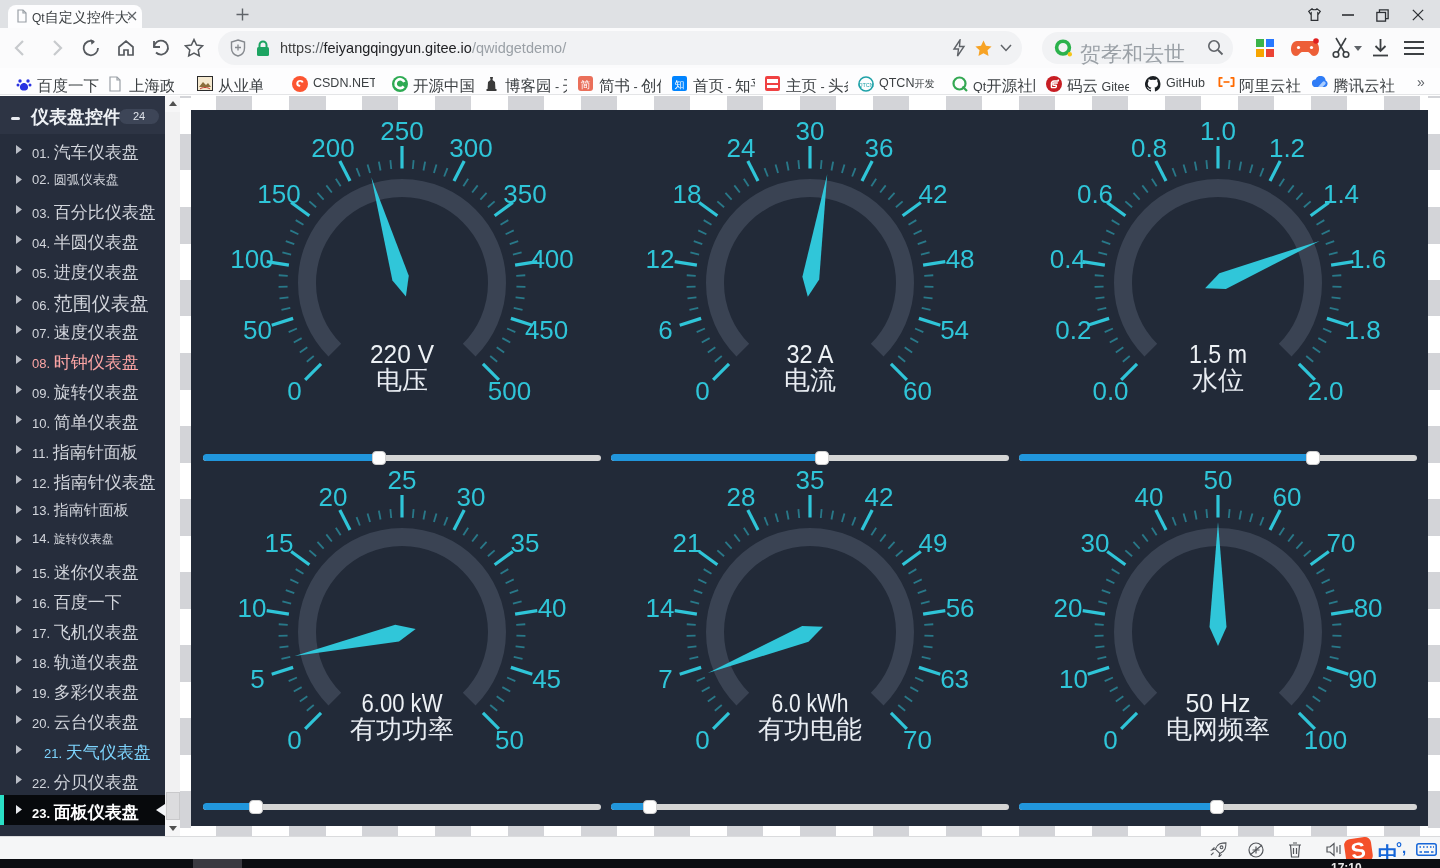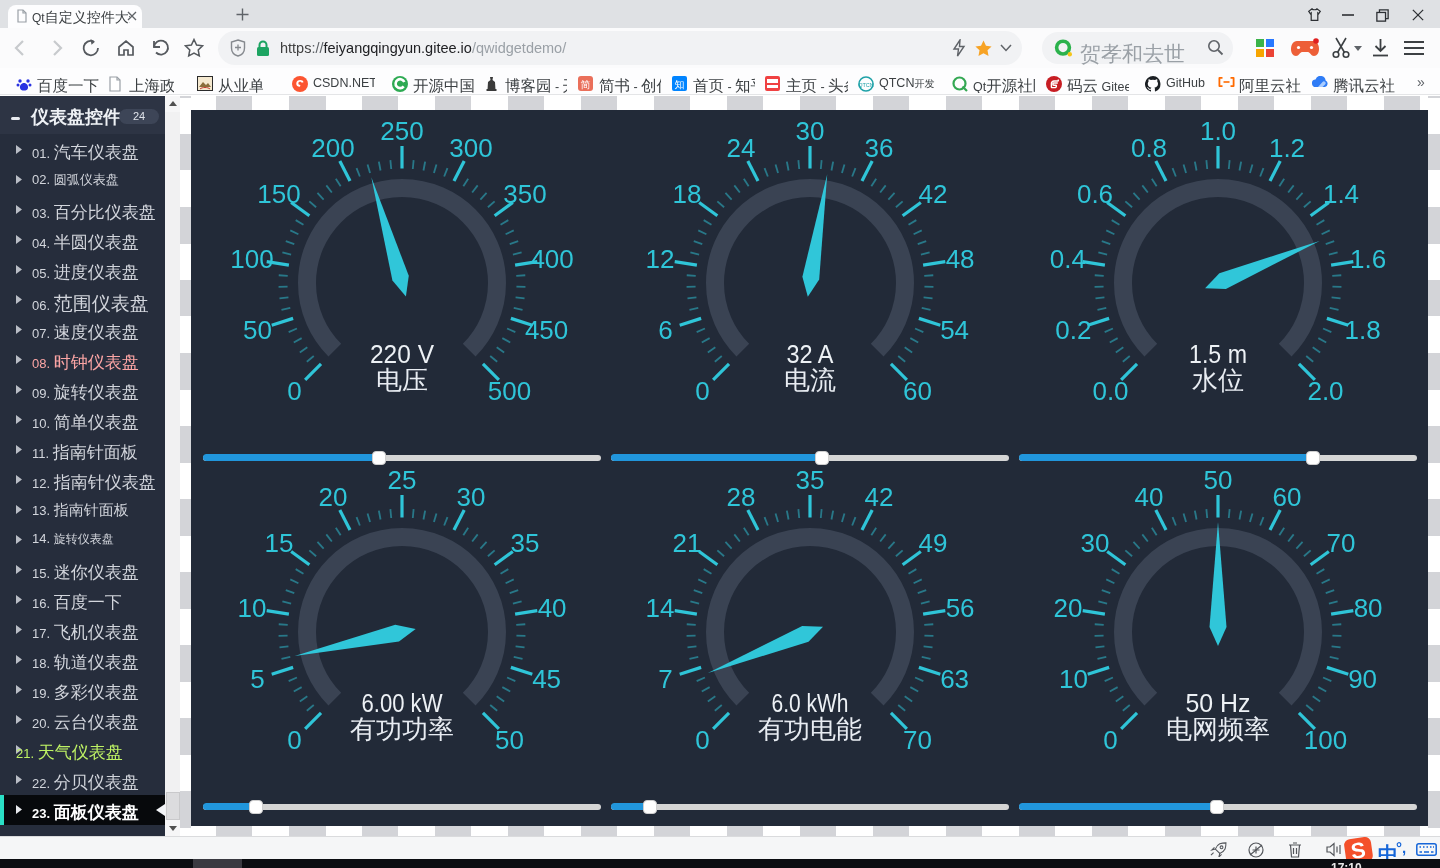--- a/index.html
+++ b/index.html
@@ -315,21 +315,21 @@
         <path d="M0 0 L6 4.5 L0 9 Z" fill="#b9bdc6"></path>
       </svg>
 <div class="abs" style="left:32px;top:585px;font-size:13px;color:#d2d5dc;white-space:nowrap">19. <span style="font-size:17px">多彩仪表盘</span></div>
 <svg class="abs" style="left:16px;top:619px" width="6" height="9" viewBox="0 0 6 9">
         <path d="M0 0 L6 4.5 L0 9 Z" fill="#b9bdc6"></path>
       </svg>
 <div class="abs" style="left:32px;top:615px;font-size:13px;color:#d2d5dc;white-space:nowrap">20. <span style="font-size:17px">云台仪表盘</span></div>
 <svg class="abs" style="left:16px;top:649px" width="6" height="9" viewBox="0 0 6 9">
         <path d="M0 0 L6 4.5 L0 9 Z" fill="#b9bdc6"></path>
       </svg>
-<div class="abs" style="left:16px;top:645px;font-size:13px;color:#bef264;white-space:nowrap">21. <span style="font-size:17px">天气仪表盘</span></div>
+<div class="abs" style="left:44px;top:645px;font-size:13px;color:#7dd3fc;white-space:nowrap">21. <span style="font-size:17px">天气仪表盘</span></div>
 <svg class="abs" style="left:16px;top:679px" width="6" height="9" viewBox="0 0 6 9">
         <path d="M0 0 L6 4.5 L0 9 Z" fill="#b9bdc6"></path>
       </svg>
 <div class="abs" style="left:32px;top:675px;font-size:13px;color:#d2d5dc;white-space:nowrap">22. <span style="font-size:17px">分贝仪表盘</span></div>
 <div class="abs" style="left:0;top:699px;width:165px;height:30px;background:#07090c"></div>
 <div class="abs" style="left:0;top:699px;width:4px;height:30px;background:#2adfc6"></div>
 <svg class="abs" style="left:156px;top:708px" width="9" height="12" viewBox="0 0 9 12">
         <path d="M9 0 L9 12 L0 6 Z" fill="#f2f4f7"></path>
       </svg>
 <svg class="abs" style="left:16px;top:709px" width="6" height="9" viewBox="0 0 6 9">

